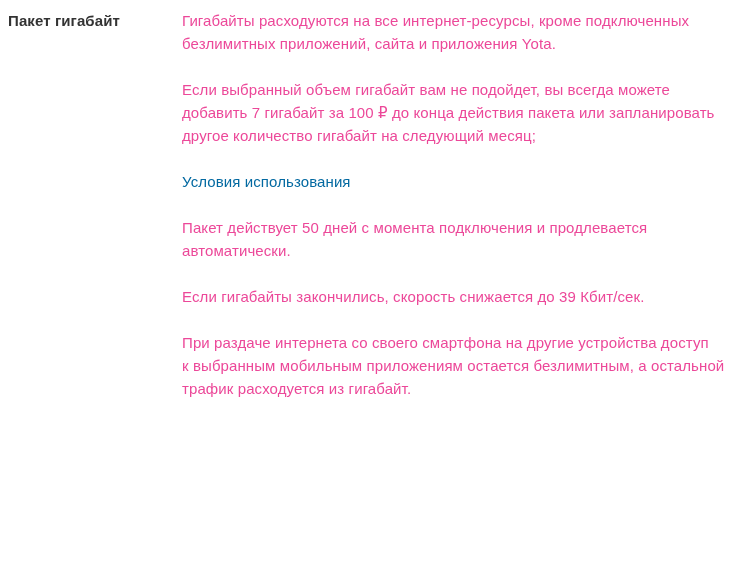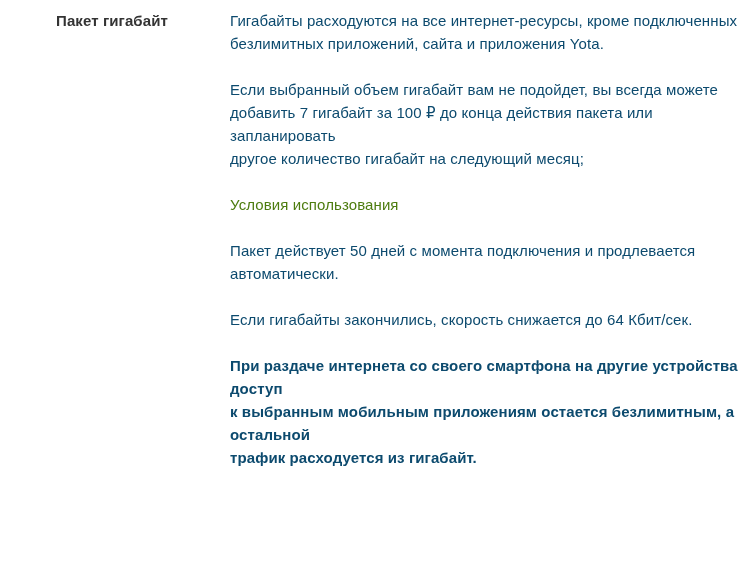--- a/index.html
+++ b/index.html
@@ -12,21 +12,20 @@
     height: 583px;
     overflow: hidden;
     font-family: "Liberation Sans", "DejaVu Sans", sans-serif;
     -webkit-font-smoothing: antialiased;
   }
   .section-row {
     display: flex;
     align-items: flex-start;
     padding-top: 9px;
     box-sizing: border-box;
-    margin-left: 48px;
   }
   .label-col {
     flex: 0 0 182px;
     width: 182px;
     box-sizing: border-box;
     padding-left: 8px;
   }
   .row-label {
     font-size: 15px;
     line-height: 23px;
@@ -36,46 +35,45 @@
   }
   .content-col {
     flex: 1 1 auto;
     min-width: 0;
     padding-right: 6px;
   }
   .para {
     margin: 0 0 23px 0;
     font-size: 15px;
     line-height: 23px;
-    color: #0c4a6e;
+    color: #ec4899;
     white-space: pre-line;
     letter-spacing: 0.1px;
   }
   .para.muted {
-    color: #4d7c0f;
+    color: #0369a1;
   }
   .para:last-child {
     margin-bottom: 0;
-    font-weight: bold;
   }
 </style>
 </head>
 <body>
 
 <div class="section-row">
   <div class="label-col">
     <div class="row-label">Пакет гигабайт</div>
   </div>
   <div class="content-col">
     <p class="para">Гигабайты расходуются на все интернет-ресурсы, кроме подключенных
 безлимитных приложений, сайта и приложения Yota.</p>
     <p class="para">Если выбранный объем гигабайт вам не подойдет, вы всегда можете
 добавить 7 гигабайт за 100 ₽ до конца действия пакета или запланировать
 другое количество гигабайт на следующий месяц;</p>
     <p class="para muted">Условия использования</p>
     <p class="para">Пакет действует 50 дней с момента подключения и продлевается
 автоматически.</p>
-    <p class="para">Если гигабайты закончились, скорость снижается до 64 Кбит/сек.</p>
+    <p class="para">Если гигабайты закончились, скорость снижается до 39 Кбит/сек.</p>
     <p class="para">При раздаче интернета со своего смартфона на другие устройства доступ
 к выбранным мобильным приложениям остается безлимитным, а остальной
 трафик расходуется из гигабайт.</p>
   </div>
 </div>
 
 </body></html>

